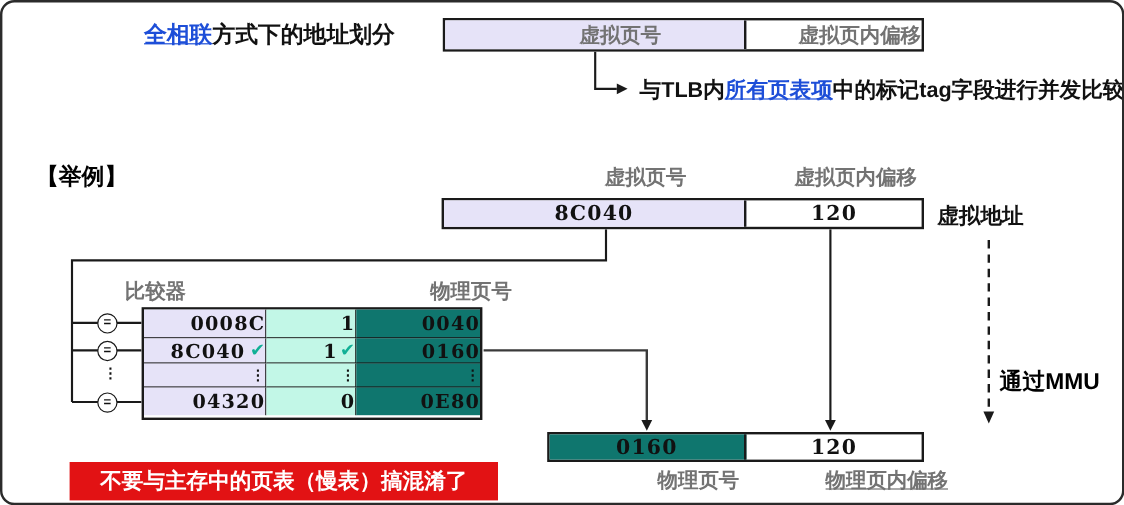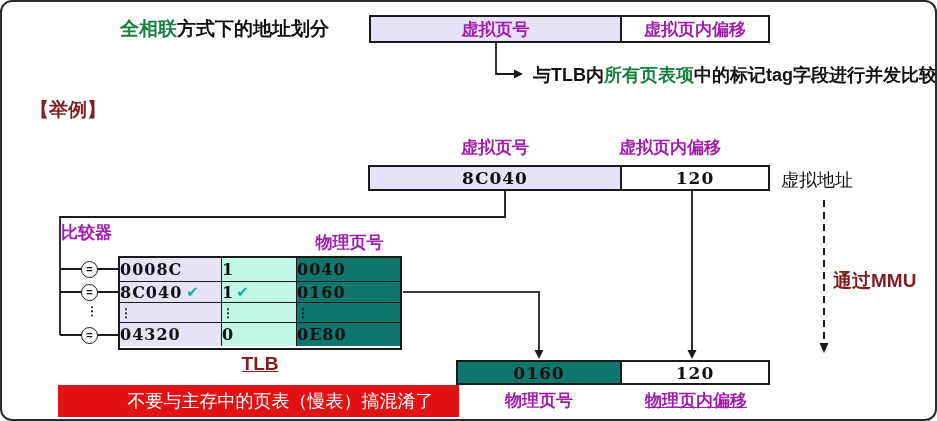--- a/index.html
+++ b/index.html
@@ -5,61 +5,61 @@
   html,body{margin:0;padding:0;background:#fff;}
   .stage{
     position:relative;width:937px;height:421px;background:#ffffff;
     border:2px solid #2b2b2b;border-radius:12px;box-sizing:border-box;
     font-family:"Liberation Sans",sans-serif;overflow:hidden;
   }
   .abs{position:absolute;}
   .svg-layer{position:absolute;left:0;top:0;width:937px;height:421px;z-index:1;pointer-events:none;}
   .z2{z-index:2;}
   .title{font-size:19px;font-weight:bold;color:#111;white-space:nowrap;}
-  .red-text{color:#15803d;}
+  .red-text{color:#1d4ed8;text-decoration:underline;}
   .note{font-size:18px;font-weight:bold;color:#111;white-space:nowrap;}
-  .section-label{font-size:19px;font-weight:bold;color:#7f1d1d;}
+  .section-label{font-size:19px;font-weight:bold;color:#000000;margin-top:37px;}
   
   .fieldbox{display:flex;border:2px solid #1a1a1a;box-sizing:border-box;background:#fff;}
   .fieldbox .cell{display:flex;align-items:center;justify-content:center;box-sizing:border-box;height:100%;}
   .cell.sep{border-right:2px solid #1a1a1a;}
   .lavender{background:#e6e3f8;}
   .mint{background:#c2f7e7;}
   .tan{background:#0f766e;}
-  .cn-label{font-size:17px;font-weight:bold;color:#a21caf;white-space:nowrap;}
+  .cn-label{font-size:17px;font-weight:bold;color:#737373;white-space:nowrap;padding-left:43px;}
   .hexval{font-family:"DejaVu Serif",serif;font-weight:bold;font-size:17px;color:#111;letter-spacing:1px;}
   .center{display:flex;align-items:center;justify-content:center;text-align:center;}
   
   .tlb-table{
     position:absolute;left:116px;top:254px;width:284px;height:94px;
     border:2px solid #1a1a1a;box-sizing:border-box;display:grid;
     grid-template-columns:102px 75px 103px;grid-template-rows:24px 21px 20px 23px;
     background:#fff;z-index:2;
   }
-  .tlb-cell{box-sizing:border-box;display:flex;align-items:center;justify-content:flex-start;
+  .tlb-cell{box-sizing:border-box;display:flex;align-items:center;justify-content:flex-end;
     border-right:1.5px solid #1a1a1a;border-bottom:1.5px solid #1a1a1a;
     font-family:"DejaVu Serif",serif;font-weight:bold;font-size:16px;color:#111;letter-spacing:1px;}
   .tlb-cell.last-col{border-right:none;}
   .tlb-cell.last-row{border-bottom:none;}
   .dots{font-size:12px;letter-spacing:0;line-height:1;}
   .check{color:#10b096;font-size:15px;letter-spacing:0;margin-left:4px;font-family:"DejaVu Sans",sans-serif;}
   .check.tight{margin-left:2px;}
   
   .comp-circle{
     position:absolute;width:17px;height:17px;border:1.6px solid #1a1a1a;border-radius:50%;
     background:#fff;box-sizing:border-box;display:flex;align-items:center;justify-content:center;
     font-size:11px;font-weight:bold;color:#111;z-index:2;line-height:1;
   }
   .comp-dots{position:absolute;font-weight:bold;font-size:12px;color:#111;z-index:2;line-height:1.05;text-align:center;}
   .banner{
     position:absolute;left:56px;top:383px;width:357px;height:32px;background:#e21214;
-    color:#ffffff;font-size:18px;font-weight:normal;display:flex;align-items:center;justify-content:center;
-    white-space:nowrap;z-index:2;padding-left:44px;
+    color:#ffffff;font-size:18px;font-weight:bold;display:flex;align-items:center;justify-content:center;
+    white-space:nowrap;z-index:2;
   }
-  .addr-label{font-size:18px;font-weight:normal;color:#111;white-space:nowrap;}
+  .addr-label{font-size:18px;font-weight:bold;color:#111;white-space:nowrap;}
 </style>
 </head>
 <body>
 
 <div class="stage">
 
   <svg class="svg-layer" viewBox="0 0 937 421">
 
     <path d="M494,41 L494,72 L512,72" fill="none" stroke="#1a1a1a" stroke-width="1.8"></path>
     <polygon points="512,67.5 512,76.5 521,72" fill="#1a1a1a"></polygon>
@@ -96,21 +96,21 @@
 
   <div class="abs cn-label center z2" style="left:366px;top:134px;width:254px;">虚拟页号</div>
   <div class="abs cn-label center z2" style="left:592px;top:134px;width:152px;">虚拟页内偏移</div>
 
   <div class="abs fieldbox z2" style="left:366px;top:163px;width:402px;height:26px;">
     <div class="cell sep lavender hexval" style="width:252px;">8C040</div>
     <div class="cell hexval" style="flex:1;">120</div>
   </div>
   <div class="abs addr-label z2" style="left:779px;top:166px;">虚拟地址</div>
 
-  <div class="abs cn-label z2" style="left:59px;top:219px;text-align:right;">比较器</div>
+  <div class="abs cn-label z2" style="left:59px;top:229px;text-align:right;">比较器</div>
   <div class="abs cn-label center z2" style="left:295px;top:229px;width:105px;">物理页号</div>
 
   <div class="comp-circle" style="left:79px;top:258.5px;">
       <span>=</span>
     </div>
   <div class="comp-circle" style="left:79px;top:281.5px;">
       <span>=</span>
     </div>
   <div class="comp-dots" style="left:84px;top:303px;">⋮</div>
   <div class="comp-circle" style="left:79px;top:324.5px;">

